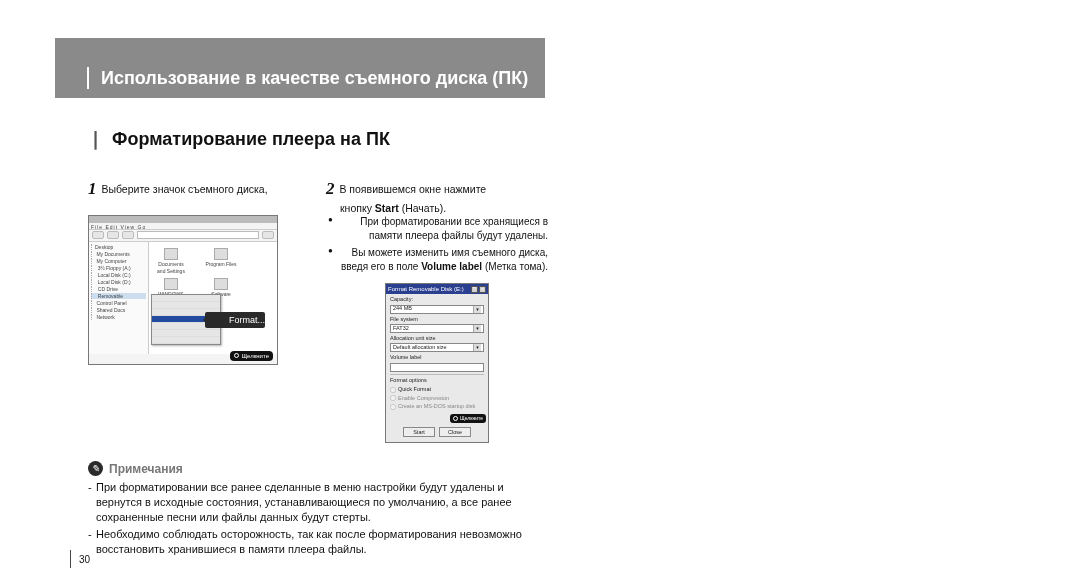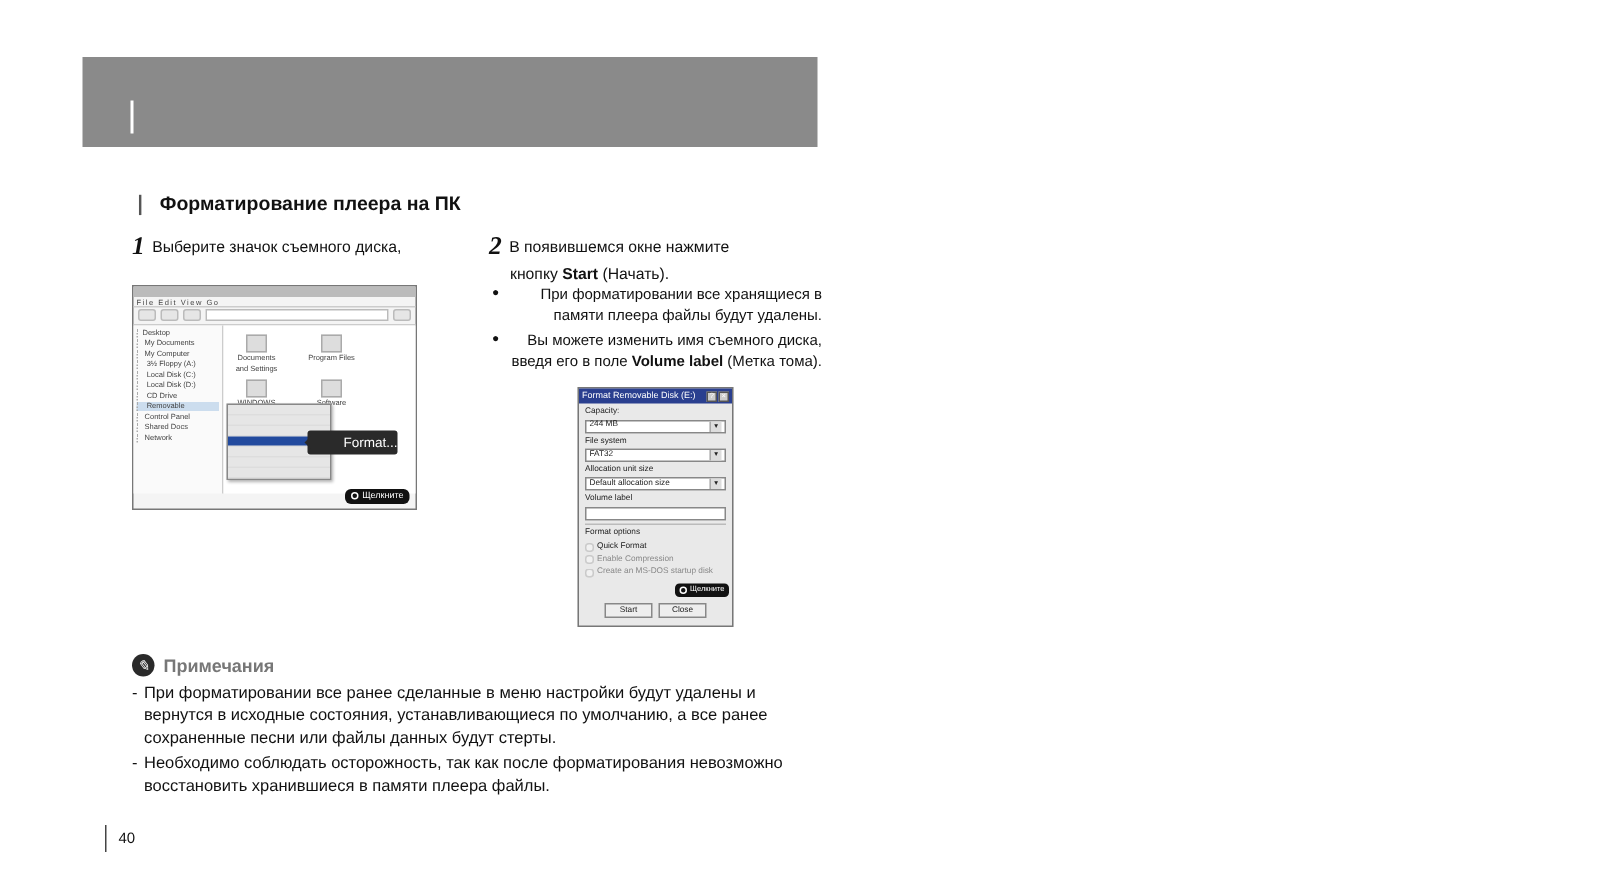--- a/index.html
+++ b/index.html
@@ -3,21 +3,21 @@
 <meta charset="utf-8">
 <style>
   * { box-sizing: border-box; margin: 0; padding: 0; }
   html, body { width: 1080px; height: 586px; background: #fff; font-family: Arial, Helvetica, sans-serif; color: #111; }
   .page { position: relative; width: 1080px; height: 586px; }
   .topstrip { position: absolute; left: 55px; top: 38px; width: 490px; height: 20px; background: #8a8a8a; }
   .titlebar { position: absolute; left: 55px; top: 58px; width: 490px; height: 40px; background: #8a8a8a; display: flex; align-items: center; padding-left: 32px; }
   .titlebar .vline { width: 2px; height: 22px; background: #fff; margin-right: 12px; }
   .titlebar h1 { color: #fff; font-size: 18px; font-weight: bold; }
   .content { position: absolute; left: 88px; top: 128px; width: 460px; }
-  .section-heading { font-size: 13px; font-weight: bold; margin-bottom: 10px; }
+  .section-heading { font-size: 18px; font-weight: bold; margin-bottom: 28px; }
   .section-heading .bar { color: #555; margin-right: 4px; }
   .columns { display: flex; gap: 16px; }
   .col { flex: 1; font-size: 10.5px; line-height: 1.35; }
   .stepnum { font-family: "Times New Roman", Times, serif; font-style: italic; font-size: 17px; font-weight: bold; margin-right: 2px; vertical-align: -1px; }
   .padtext { padding-left: 14px; display: block; }
   .step1 .firstline { display: block; }
   .bullets { list-style: none; margin-top: 0; text-align: right; }
   .bullets li { margin-bottom: 4px; padding-left: 14px; position: relative; font-size: 10px; }
   .bullets li::before { content: "●"; position: absolute; left: 2px; top: 0; font-size: 8px; }
   b.inner { font-weight: bold; }
@@ -72,20 +72,21 @@
   .pagenum-wrap { position: absolute; left: 70px; bottom: 18px; display: flex; align-items: center; gap: 8px; font-size: 10px; }
   .pagenum-wrap .v { width: 1px; height: 18px; background: #444; }
 </style>
 </head>
 <body>
 
 <div class="page">
   <div class="topstrip"></div>
   <div class="titlebar">
     <div class="vline"></div>
+    <h1>Использование в качестве съемного диска (ПК)</h1>
   </div>
 
   <div class="content">
     <div class="section-heading">
       <span class="bar">❘</span>
       <span>Форматирование плеера на ПК</span>
     </div>
 
     <div class="columns">
 
@@ -223,15 +224,15 @@
       </div>
       <ul>
         <li>При форматировании все ранее сделанные в меню настройки будут удалены и вернутся в исходные состояния, устанавливающиеся по умолчанию, а все ранее сохраненные песни или файлы данных будут стерты.</li>
         <li>Необходимо соблюдать осторожность, так как после форматирования невозможно восстановить хранившиеся в памяти плеера файлы.</li>
       </ul>
     </div>
   </div>
 
   <div class="pagenum-wrap">
     <div class="v"></div>
-    <span>40</span>
+    <span>30</span>
   </div>
 </div>
 
 </body></html>

